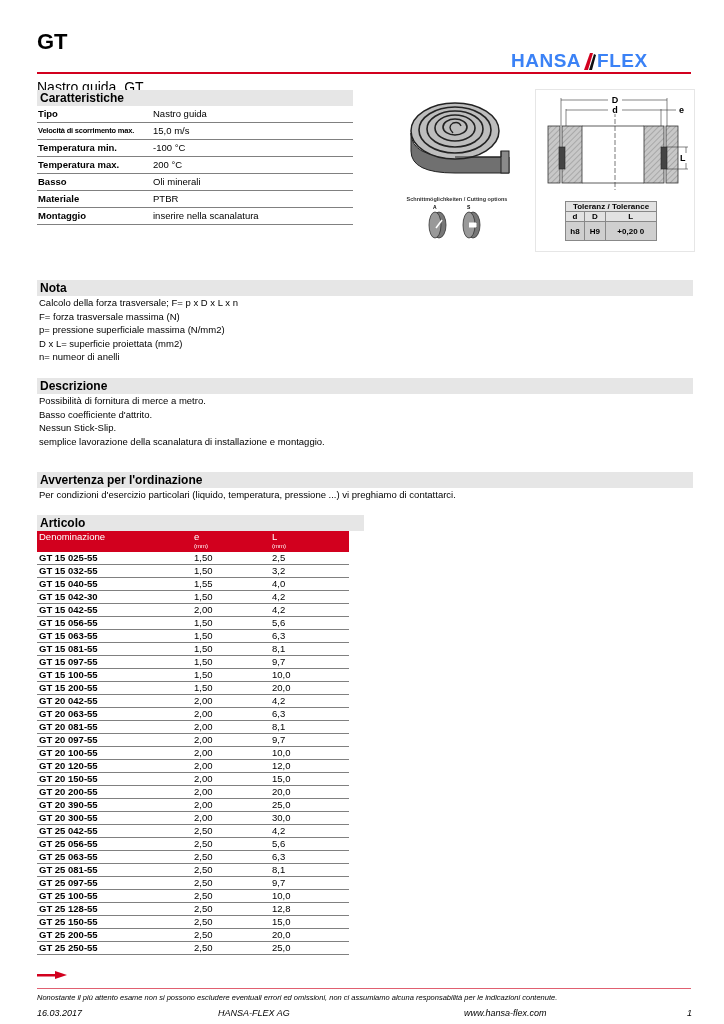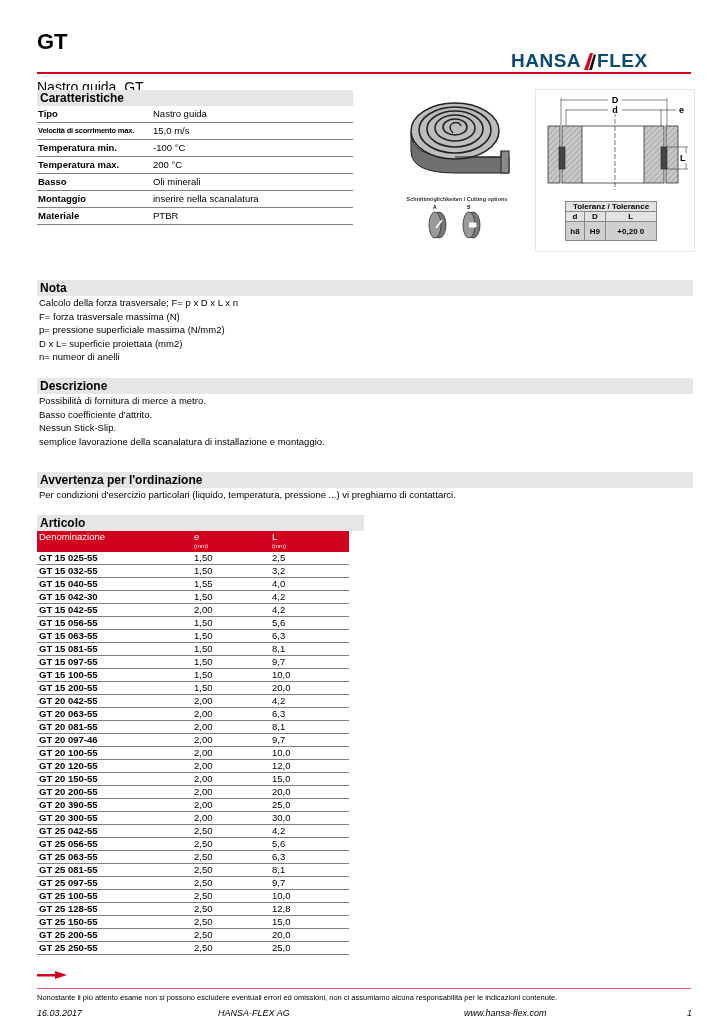--- a/index.html
+++ b/index.html
@@ -1,20 +1,20 @@
 <!DOCTYPE html>
 <html><head>
 <meta charset="utf-8">
 <style>
   html, body { margin: 0; padding: 0; background: #ffffff; }
   body { width: 724px; height: 1024px; position: relative; font-family: "Liberation Sans", sans-serif; color: #000; overflow: hidden; }
   .abs { position: absolute; }
   .title { left: 37px; top: 30px; font-size: 22px; font-weight: bold; line-height: 24px; }
   .subtitle { left: 37px; top: 54px; font-size: 14px; line-height: 18px; margin-top: 24px; }
-  .logo { left: 511px; top: 50px; width: 180px; height: 22px; font-weight: bold; font-size: 19px; color: #0c4a6e; letter-spacing: 0.5px; line-height: 22px; white-space: nowrap; }
+  .logo { left: 511px; top: 50px; width: 180px; height: 22px; font-weight: bold; font-size: 19px; color: #3b82f6; letter-spacing: 0.5px; line-height: 22px; white-space: nowrap; }
   .logo svg { vertical-align: -3px; }
   .red-rule { left: 37px; top: 72px; width: 654px; height: 2px; background: #d2001e; }
 
   .sec-head { background: #e6e6e6; font-weight: bold; font-size: 12px; line-height: 16px; padding-left: 3px; height: 16px; }
   .kv-table { left: 37px; top: 90px; width: 316px; }
   .kv-row { display: flex; height: 16px; border-bottom: 1px solid #808080; font-size: 9.5px; line-height: 16px; }
   .kv-row .k { width: 115px; font-weight: bold; padding-left: 1px; white-space: nowrap; overflow: hidden; }
   .kv-row .k.small { font-size: 7.5px; letter-spacing: -0.2px; }
   .kv-row .v { flex: 1; }
 
@@ -36,21 +36,21 @@
   .art-head { left: 37px; top: 515px; width: 324px; }
   .art-table { left: 37px; top: 531px; width: 312px; border-collapse: collapse; font-size: 9.5px; }
   .art-table th { background: #d2001e; color: #fff; font-weight: normal; text-align: left; vertical-align: top; padding: 1px 0 0 2px; height: 20px; line-height: 10px; }
   .art-table th small { display: block; font-size: 6px; line-height: 9px; }
   .art-table td { height: 12px; line-height: 12px; border-bottom: 1px solid #808080; padding: 0 0 0 2px; }
   .art-table td.code { font-weight: bold; width: 153px; }
   .art-table td.e { width: 76px; }
 
   .arrow { left: 37px; top: 970px; width: 30px; height: 10px; }
   .foot-rule { left: 37px; top: 988px; width: 654px; height: 1px; background: #e06070; }
-  .foot-note { left: 37px; top: 993px; font-size: 7.5px; }
+  .foot-note { left: 37px; top: 993px; font-size: 7.5px; font-style: italic; }
   .foot-line { top: 1008px; font-size: 9px; font-style: italic; }
 </style>
 </head>
 <body>
 
 <div class="abs title">GT</div>
 <div class="abs subtitle">Nastro guida, GT</div>
 <div class="abs logo">
   <span>HANSA</span><svg width="16" height="18" viewBox="0 0 16 18">
       <path d="M3 18 L9 1 L12 1 L7 18 Z" fill="#d2001e"></path>
@@ -76,26 +76,26 @@
       </div>
       <div class="kv-row">
         <div class="k">Temperatura max.</div>
         <div class="v">200 °C</div>
       </div>
       <div class="kv-row">
         <div class="k">Basso</div>
         <div class="v">Oli minerali</div>
       </div>
       <div class="kv-row">
+        <div class="k">Materiale</div>
+        <div class="v">PTBR</div>
+      </div>
+      <div class="kv-row">
         <div class="k">Montaggio</div>
         <div class="v">inserire nella scanalatura</div>
-      </div>
-      <div class="kv-row">
-        <div class="k">Materiale</div>
-        <div class="v">PTBR</div>
       </div>
     </div>
 </div>
 
 <svg class="abs img-coil" viewBox="0 0 110 80">
   <path d="M6 38 L6 56 Q6 78 50 78 L104 78 L104 62 L50 62 Q6 62 6 38 Z" fill="#707070" stroke="#222" stroke-width="1"></path>
   <rect x="96" y="56" width="8" height="22" fill="#8a8a8a" stroke="#222" stroke-width="1"></rect>
   <ellipse cx="50" cy="36" rx="44" ry="28" fill="#bdbdbd" stroke="#222" stroke-width="1.5"></ellipse>
   <ellipse cx="50" cy="35" rx="36" ry="23" fill="none" stroke="#222" stroke-width="1.6"></ellipse>
   <ellipse cx="50" cy="34" rx="28" ry="18" fill="none" stroke="#222" stroke-width="1.6"></ellipse>
@@ -273,21 +273,21 @@
         <td class="code">GT 20 063-55</td>
         <td class="e">2,00</td>
         <td class="l">6,3</td>
       </tr>
       <tr>
         <td class="code">GT 20 081-55</td>
         <td class="e">2,00</td>
         <td class="l">8,1</td>
       </tr>
       <tr>
-        <td class="code">GT 20 097-46</td>
+        <td class="code">GT 20 097-55</td>
         <td class="e">2,00</td>
         <td class="l">9,7</td>
       </tr>
       <tr>
         <td class="code">GT 20 100-55</td>
         <td class="e">2,00</td>
         <td class="l">10,0</td>
       </tr>
       <tr>
         <td class="code">GT 20 120-55</td>

